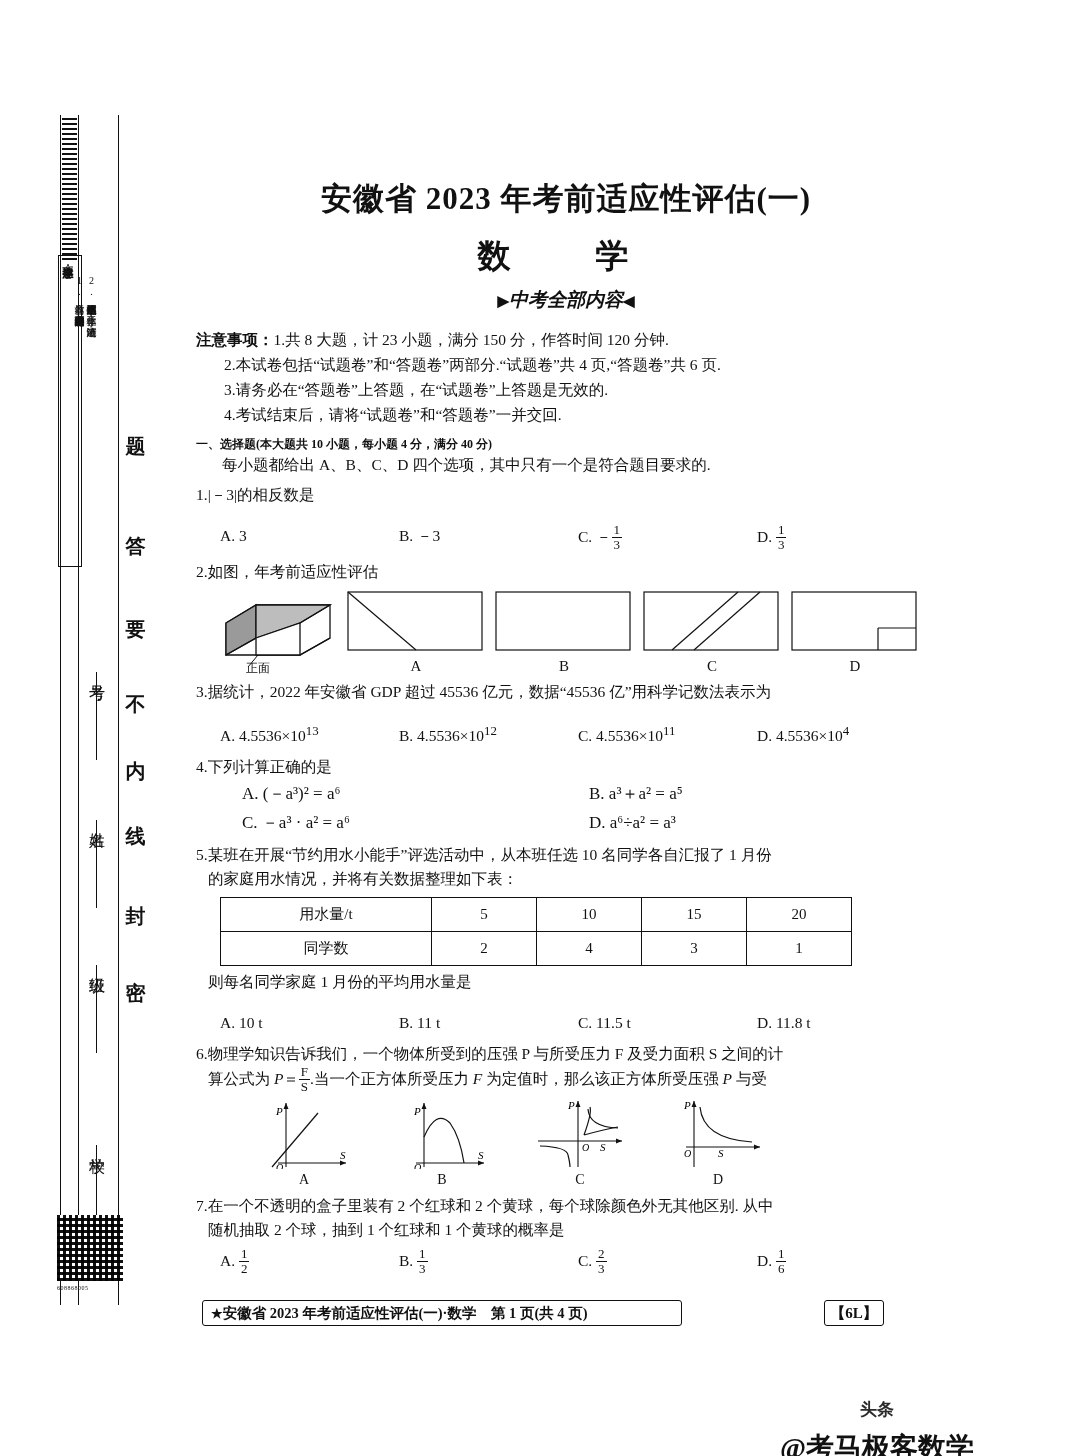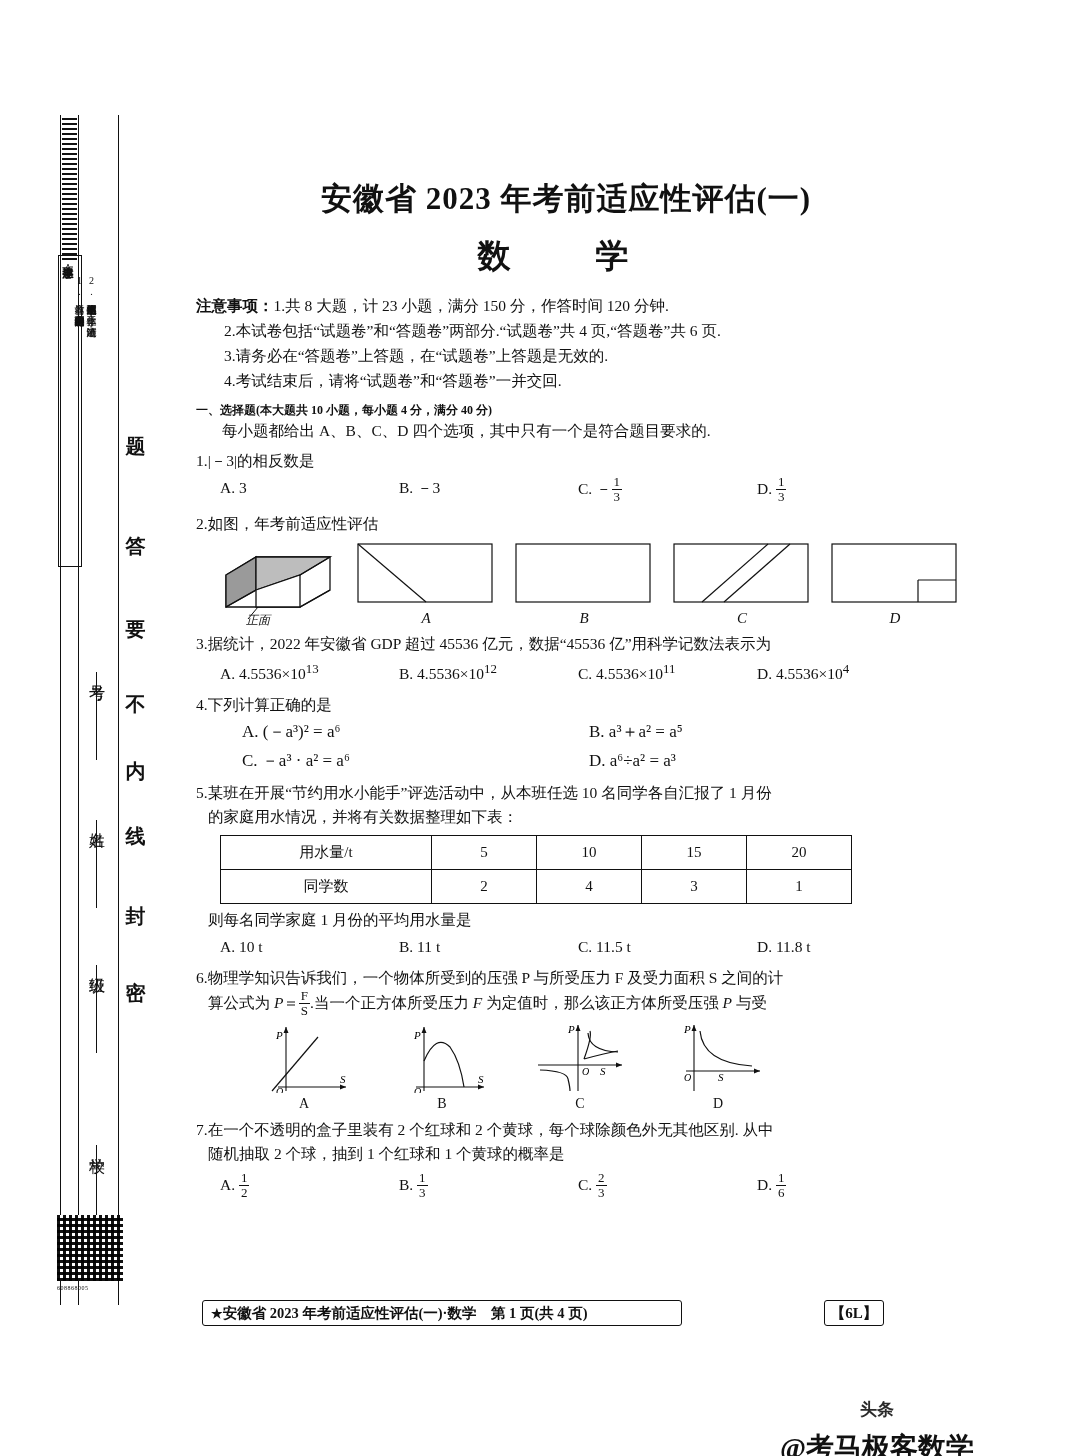--- a/index.html
+++ b/index.html
@@ -53,33 +53,33 @@
   .notes .lead{font-weight:bold;}
   .notes .ind{margin-left:28px;}
 
   .secttitle{margin-top:9px;font-size:12px;}
   .secttitle b{font-weight:bold;}
   .sectsub{margin-left:26px;font-size:15.5px;margin-top:2px;}
 
   .q{margin-top:7px;font-size:15.5px;line-height:1.55;}
   .q .cont{margin-left:12px;display:block;}
 
-  .opts{display:flex;margin-top:3px;margin-left:24px;font-size:15.5px;}
+  .opts{display:flex;margin-top:17px;margin-left:24px;font-size:15.5px;}
   .opts > div{width:25%;}
   .opts2{display:flex;margin-top:2px;margin-left:24px;font-size:17px;}
   .opts2 > div{width:50%;}
 
   .frac{display:inline-block;text-align:center;vertical-align:middle;
      font-size:13px;line-height:1.05;position:relative;top:-1px;}
   .frac .num{display:block;border-bottom:1px solid #111;padding:0 2px;}
   .frac .den{display:block;padding:0 2px;}
   i.v{font-style:italic;}
 
   
-  .figrow{display:flex;margin-left:22px;margin-top:4px;align-items:flex-end;gap:18px;font-style:italic;}
+  .figrow{display:flex;margin-left:22px;margin-top:4px;align-items:flex-end;gap:8px;}
   .figcell{text-align:center;font-size:15px;}
   .fig-label{margin-top:1px;}
 
   
   table.tbl{border-collapse:collapse;margin-left:24px;margin-top:6px;font-size:15px;}
   table.tbl td{border:1px solid #111;text-align:center;padding:5px 0;}
   table.tbl td.hd{width:210px;}
   table.tbl td.cl{width:104px;}
 
   
@@ -138,20 +138,23 @@
     <div class="underline-v" style="top:1145px;height:70px"></div>
 
     <div class="qr"></div>
     <div class="qrnum">608868005</div>
   </div>
 
   <div class="content">
 
     <div class="doctitle">安徽省 2023 年考前适应性评估(一)</div>
     <div class="subject">数　学</div>
+    <div class="scope">
+      <span class="tri">▶</span><span>中考全部内容</span><span class="tri">◀</span>
+    </div>
 
     <div class="notes">
       <div><span class="lead">注意事项：</span><span>1.共 8 大题，计 23 小题，满分 150 分，作答时间 120 分钟.</span></div>
       <div class="ind">2.本试卷包括“试题卷”和“答题卷”两部分.“试题卷”共 4 页,“答题卷”共 6 页.</div>
       <div class="ind">3.请务必在“答题卷”上答题，在“试题卷”上答题是无效的.</div>
       <div class="ind">4.考试结束后，请将“试题卷”和“答题卷”一并交回.</div>
     </div>
 
     <div class="secttitle">
       <b>一、选择题</b><b>(本大题共 10 小题，每小题 4 分，满分 40 分)</b>

